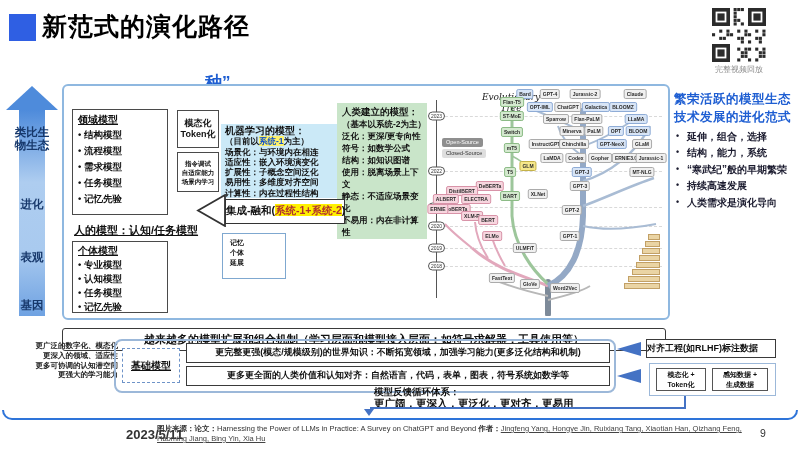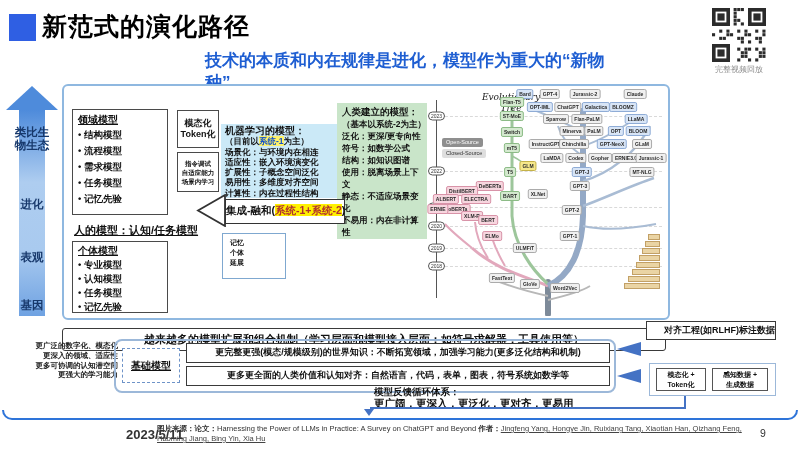--- a/index.html
+++ b/index.html
@@ -99,21 +99,21 @@
   #feedback .l1{font-size:9.5px;line-height:11px;}
   #feedback .l2{font-size:10.5px;line-height:12px;white-space:nowrap;}
   .blue-line-h{border-top:2px solid #4472C4;}
   .blue-line-v{border-left:2px solid #4472C4;}
   #bk-h{left:370px;top:407px;width:316px;height:0;}
   #bk-down{left:364px;top:409px;width:0;height:0;border-left:5px solid transparent;border-right:5px solid transparent;border-top:7px solid #4472C4;}
   #bk-v{left:684px;top:395px;width:0;height:13px;}
   #bk-up{left:680px;top:389px;width:0;height:0;border-left:5px solid transparent;border-right:5px solid transparent;border-bottom:7px solid #4472C4;}
   .arrow-left{width:0;height:0;border-top:7px solid transparent;border-bottom:7px solid transparent;border-right:24px solid #4472C4;}
   #rlhf-arrow{left:617px;top:342px;}
-  #rlhf-box{left:646px;top:321px;width:130px;height:19px;border:1.5px solid #3A3A3A;box-sizing:border-box;font-size:9px;font-weight:bold;text-align:right;line-height:16px;background:#fff;}
+  #rlhf-box{left:646px;top:339px;width:130px;height:19px;border:1.5px solid #3A3A3A;box-sizing:border-box;font-size:9px;font-weight:bold;text-align:left;line-height:16px;background:#fff;}
   #pair-arrow{left:617px;top:369px;}
   #pair-container{left:649px;top:363px;width:127px;height:33px;border:1.5px solid #9CB8D9;box-sizing:border-box;background:#fff;}
   .mini-box{border:1px solid #555;box-sizing:border-box;font-size:7px;font-weight:bold;text-align:center;line-height:10px;padding-top:1px;background:#fff;}
   #modal-box{left:656px;top:368px;width:50px;height:23px;}
   #percep-box{left:712px;top:368px;width:56px;height:23px;}
 
   
   #frame-bottom{left:2px;top:410px;right:2px;height:8px;border-bottom:2.5px solid #2E74D9;border-left:2.5px solid #2E74D9;border-right:2.5px solid #2E74D9;border-radius:0 0 10px 10px;}
   #footer-date{left:126px;top:427px;font-size:13px;font-weight:bold;color:#333;}
   #footer-cite{left:157px;top:424px;width:608px;font-size:7.5px;line-height:10px;color:#333;}
@@ -121,21 +121,20 @@
   .f-link{text-decoration:underline;color:#444;}
   #footer-page{left:760px;top:427px;font-size:10.5px;color:#333;}
 </style>
 </head>
 <body>
 
 <div id="slide">
 
   <div class="abs" id="title-square"></div>
   <div class="abs" id="page-title">新范式的演化路径</div>
-  <div class="abs subtitle" id="subtitle1">技术的本质和内在规律是进化，模型作为重大的“新物</div>
   <div class="abs subtitle" id="subtitle2">种”</div>
 
   <div class="abs" id="qr">
     <svg id="qr-svg" width="54" height="54" viewBox="0 0 54 54">
         <rect x="0" y="0" width="54" height="54" fill="#ffffff"></rect>
         <rect x="0" y="25.2" width="3.1" height="3.1" fill="#2b2b2b"></rect>
         <rect x="7.2" y="21.6" width="3.1" height="3.1" fill="#2b2b2b"></rect>
         <rect x="7.2" y="28.8" width="3.1" height="3.1" fill="#2b2b2b"></rect>
         <rect x="10.8" y="28.8" width="3.1" height="3.1" fill="#2b2b2b"></rect>
         <rect x="14.4" y="21.6" width="3.1" height="3.1" fill="#2b2b2b"></rect>
@@ -377,20 +376,32 @@
         <div class="bar" style="width: 13px; left: 215px; top: 155px;"></div>
         <div class="bar" style="width: 16px; left: 212px; top: 162px;"></div>
         <div class="bar" style="width: 19px; left: 209px; top: 169px;"></div>
         <div class="bar" style="width: 22px; left: 206px; top: 176px;"></div>
         <div class="bar" style="width: 26px; left: 202px; top: 183px;"></div>
         <div class="bar" style="width: 30px; left: 198px; top: 190px;"></div>
         <div class="bar" style="width: 34px; left: 194px; top: 197px;"></div>
       </div>
   </div>
 
+  <div class="abs" id="right-panel">
+    <div class="rp-h">繁荣活跃的模型生态</div>
+    <div class="rp-h">技术发展的进化范式</div>
+    <div>
+
+    <div class="rp-b">延伸，组合，选择</div>
+        <div class="rp-b">结构，能力，系统</div>
+        <div class="rp-b">“寒武纪”般的早期繁荣</div>
+        <div class="rp-b">持续高速发展</div>
+        <div class="rp-b">人类需求是演化导向</div>
+      </div>
+  </div>
 
   <div class="abs" id="expansion-bar">越来越多的模型扩展和组合机制（学习层面和模型接入层面：如符号求解器，工具使用等）</div>
 
   <div class="abs" id="bottom-notes">
 
   <div>更广泛的数字化、模态化</div>
       <div>更深入的领域、适应性</div>
       <div>更多可协调的认知潜空间</div>
       <div>更强大的学习能力</div>
     </div>

